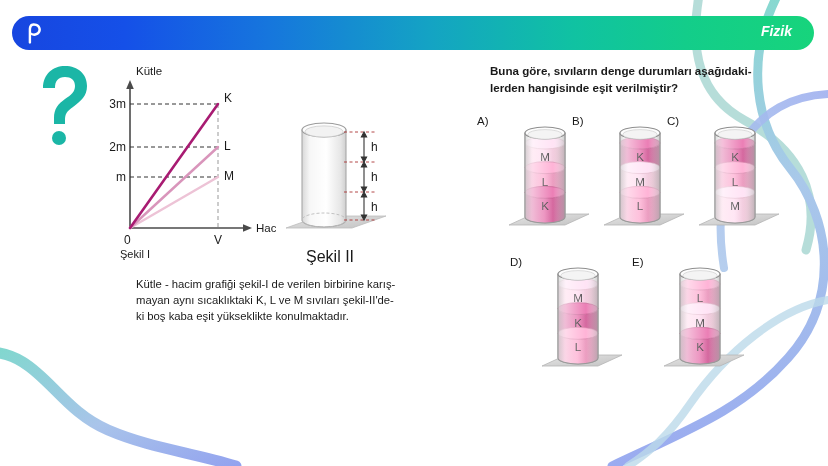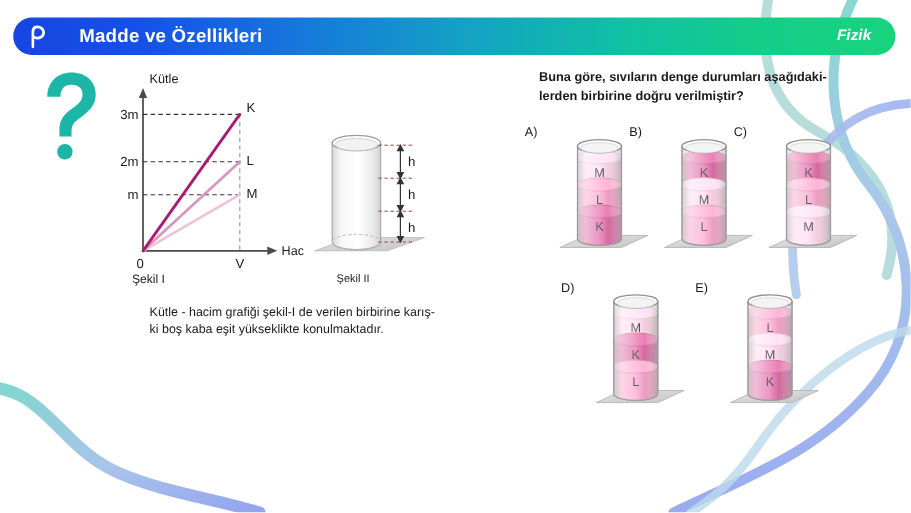--- a/index.html
+++ b/index.html
@@ -107,21 +107,21 @@
     left: 278px;
     top: 112px;
     width: 120px;
     height: 136px;
     z-index: 3;
   }
   #sekil2-label {
     position: absolute;
     left: 306px;
     top: 248px;
-    font-size: 10px;
+    font-size: 16px;
     color: #1a1a1a;
     z-index: 3;
   }
 
   #explain {
     position: absolute;
     left: 96px;
     top: 276px;
     width: 300px;
     font-size: 11.3px;
@@ -198,21 +198,20 @@
   <div id="header">
     <div id="logo-badge">
       <svg width="26" height="26" viewBox="0 0 26 26" xmlns="http://www.w3.org/2000/svg">
         <path d="M12.6 3.2 C17.0 3.2 19.9 6.0 19.9 9.6 C19.9 13.3 17.1 15.9 13.2 15.9
                  C11.9 15.9 10.9 15.6 10.1 15.1 L10.1 22.6 C10.1 23.3 9.6 23.8 8.9 23.8
                  C8.2 23.8 7.7 23.3 7.7 22.6 L7.7 9.8 C7.7 6.0 9.0 3.2 12.6 3.2 Z
                  M12.9 5.7 C11.0 5.7 10.1 7.3 10.1 9.8 L10.1 12.5 C10.8 13.1 11.8 13.4 13.0 13.4
                  C15.6 13.4 17.4 11.8 17.4 9.6 C17.4 7.3 15.5 5.7 12.9 5.7 Z" fill="#ffffff"></path>
       </svg>
     </div>
-    <div id="header-title">Madde ve Özellikleri</div>
     <div id="header-subject">Fizik</div>
   </div>
 
   <svg id="qmark" viewBox="0 0 60 90" xmlns="http://www.w3.org/2000/svg">
     <path d="M9 26 C9 12 19 4 31 4 C44 4 53 12 53 24 C53 34 47 39 39 45
              C33 49 31 52 31 58 L31 62 L20 62 L20 56 C20 47 24 42 31 37
              C37 33 41 30 41 24 C41 18 37 15 31 15 C24 15 21 19 21 26 Z" fill="#1bb6a6"></path>
     <circle cx="25" cy="76" r="7" fill="#1bb6a6"></circle>
   </svg>
 
@@ -287,26 +286,27 @@
     </g>
 
     <text x="93" y="39" font-family="Liberation Sans, sans-serif" font-size="12" fill="#1a1a1a">h</text>
     <text x="93" y="69" font-family="Liberation Sans, sans-serif" font-size="12" fill="#1a1a1a">h</text>
     <text x="93" y="99" font-family="Liberation Sans, sans-serif" font-size="12" fill="#1a1a1a">h</text>
   </svg>
   <div id="sekil2-label">Şekil II</div>
 
   <div id="explain">
     <span class="ln">Kütle - hacim grafiği şekil-I de verilen birbirine karış-</span>
+    <span class="ln">mayan aynı sıcaklıktaki K, L ve M sıvıları şekil-II'de-</span>
     <span class="ln">ki boş kaba eşit yükseklikte konulmaktadır.</span>
   </div>
 
   <div id="question">
     <span class="ln">Buna göre, sıvıların denge durumları aşağıdaki-</span>
-    <span class="ln">lerden birbirine doğru verilmiştir?</span>
+    <span class="ln">lerden hangisinde eşit verilmiştir?</span>
   </div>
 
   <div class="option" id="opt-a" style="left:477px; top:115px; width:120px; height:122px;">
     <span class="opt-letter">A)</span>
     <div class="beaker-wrap"><svg viewBox="0 0 92 110" width="92" height="110">
           <defs>
             <linearGradient id="option-a-lg0" x1="0" y1="0" x2="1" y2="0">
               <stop offset="0%" stop-color="#d8aabe"></stop>
               <stop offset="16%" stop-color="#ffd4e8"></stop>
               <stop offset="48%" stop-color="#ffdcf0"></stop>

